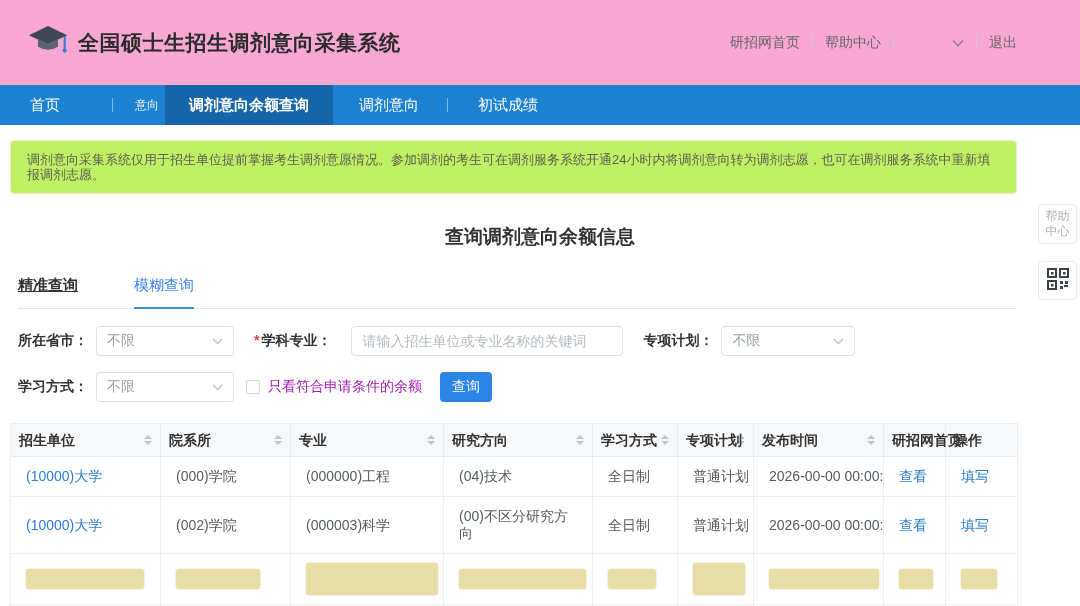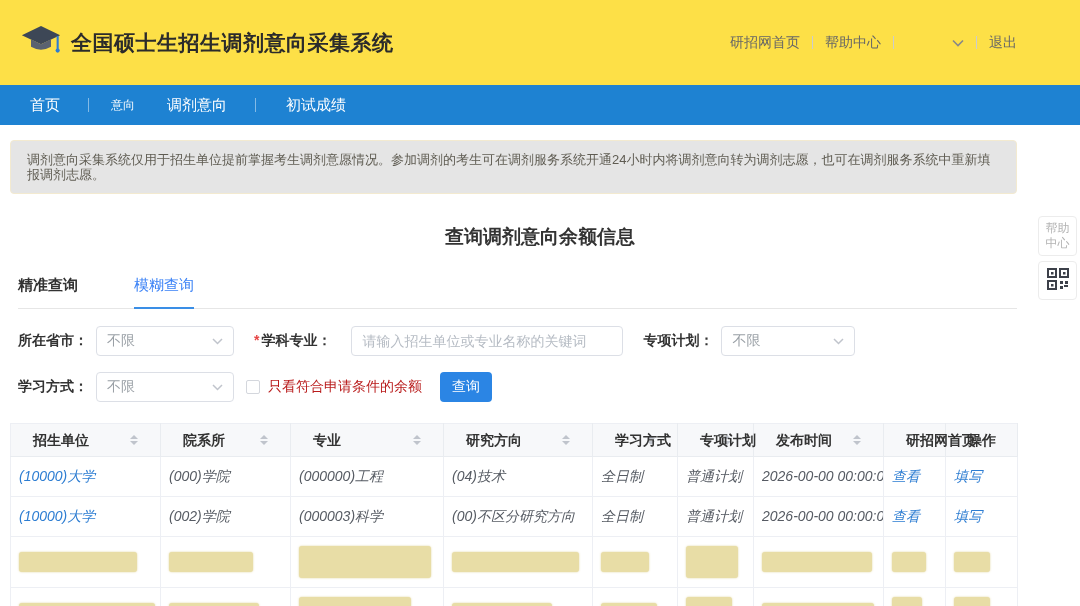--- a/index.html
+++ b/index.html
@@ -4,94 +4,94 @@
 <style>
   * { box-sizing: border-box; }
   html,body { margin:0; padding:0; }
   body {
     width:1080px; height:606px; overflow:hidden; position:relative;
     background:#fff; font-family:"Liberation Sans","DejaVu Sans",sans-serif;
     color:#333;
   }
   
   .header { height:85px; display:flex; align-items:center; justify-content:space-between;
-            padding:0 63px 0 21px; background:#fde047; }
+            padding:0 63px 0 28px; background:#f9a8d4; }
   .brand { display:flex; align-items:center; gap:10px; }
   .brand-title { font-size:21px; font-weight:bold; color:#2b2b2b; letter-spacing:0.5px; }
   .header-links { display:flex; align-items:center; font-size:14px; color:#666; }
   .hl-sep { width:1px; height:13px; background:#ccc; margin:0 12px; }
   .hl-item { cursor:pointer; }
   .user-box { display:flex; align-items:center; gap:6px; min-width:58px; justify-content:flex-end; }
   .caret-down svg { display:block; }
   
   .nav { height:40px; background:#1e82d2; display:flex; align-items:center;
          color:#fff; font-size:15px; padding-left:30px; }
   .nav-item { line-height:40px; cursor:pointer; white-space:nowrap; }
   .nav-sep { width:1px; height:14px; background:rgba(255,255,255,.45); }
-  .nav-home { margin-right:28px;text-align:right; }
+  .nav-home { margin-right:52px;text-align:right; }
   .nav-small { font-size:12px; margin:0 6px 0 22px; opacity:.95; }
   .nav-active { background:#1565a8; padding:0 24px; font-weight:bold; }
   .nav-plain { padding:0 26px; }
   .nav-sep2 { margin:0 2px; }
   .nav-last { padding:13px 28px; }
   
-  .notice { margin:15px 63px 0 10px; background:#e5e5e5; border:1px solid #f3ead0;
+  .notice { margin:15px 63px 0 10px; background:#bef264; border:1px solid #f3ead0;
             border-radius:4px; padding:11px 16px; font-size:13px; color:#5f5c52; line-height:15px; }
   
   .page-title { text-align:center; font-size:19px; font-weight:600; color:#333;
                 margin-top:30px; line-height:26px; }
   
   .tabs { margin:26px 63px 0 18px; border-bottom:1px solid #e6e6e6; display:flex; gap:56px; }
   .tab { font-size:15px; padding-bottom:12px; cursor:pointer; }
-  .tab-inactive { color:#333; font-weight:bold; }
+  .tab-inactive { color:#333; font-weight:bold;text-decoration:underline; }
   .tab-active { color:#3b82f6; border-bottom:2px solid #3a8ee6; margin-bottom:-1px; }
   
   .filters { margin:17px 63px 0 18px; font-size:14px; }
   .filter-row { display:flex; align-items:center; height:30px; }
   .filter-row + .filter-row { margin-top:16px; }
   .f-label { font-weight:600; color:#333; margin-right:8px; white-space:nowrap; }
   .req { color:#e64545; margin-right:2px; font-weight:600; }
   .select { height:30px; border:1px solid #dcdfe6; border-radius:4px; background:#fff;
             display:flex; align-items:center; justify-content:space-between;
             padding:0 10px; color:#9aa0a6; cursor:pointer; }
   .sel-province,.sel-subject,.sel-study { width:138px; }
   .sel-plan { width:134px; }
   .text-input { width:272px; height:30px; border:1px solid #dcdfe6; border-radius:4px;
                 padding:0 10px; font-size:14px; color:#333; outline:none; margin-left:12px;
                 font-family:"Liberation Sans","DejaVu Sans",sans-serif; }
   .text-input::placeholder { color:#b6bcc4; }
   .gap-l { margin-left:20px; }
   .checkbox-wrap { display:flex; align-items:center; margin-left:12px; cursor:pointer; }
   .checkbox { width:14px; height:14px; border:1px solid #d4d7dd; border-radius:2px; background:#fff; }
-  .checkbox-label { margin-left:8px; color:#b91c1c; }
+  .checkbox-label { margin-left:8px; color:#a21caf; }
   .btn-search { margin-left:18px; width:52px; height:30px; background:#2b85e4; color:#fff;
                 border:none; border-radius:4px; font-size:14px; cursor:pointer;
                 font-family:"Liberation Sans","DejaVu Sans",sans-serif; }
   
   .table-wrap { margin:21px 63px 0 10px; }
   table { border-collapse:collapse; width:1007px; table-layout:fixed; font-size:14px;
           border-left:1px solid #edeff4; border-top:1px solid #edeff4; }
   th { background:#f7f8fa; font-weight:bold; color:#333; text-align:left;
-       padding:8px 22px; border-right:1px solid #e9ecf0; border-bottom:1px solid #e9ecf0;
+       padding:8px 8px; border-right:1px solid #e9ecf0; border-bottom:1px solid #e9ecf0;
        line-height:16px; white-space:nowrap; }
-  td { padding:11px 8px; border-right:1px solid #edeff4; border-bottom:1px solid #edeff4;
-       color:#565b63; line-height:17px; overflow:hidden; white-space:nowrap;font-style:italic; }
+  td { padding:11px 15px; border-right:1px solid #edeff4; border-bottom:1px solid #edeff4;
+       color:#565b63; line-height:17px; overflow:hidden; white-space:nowrap; }
   .link { color:#2d7dd2; cursor:pointer; }
   .sort { float:right; display:inline-flex; flex-direction:column; gap:2px;
           margin-top:3px; cursor:pointer; }
   .sort .up { width:0; height:0; border-left:4px solid transparent; border-right:4px solid transparent;
               border-bottom:4px solid #c0c4cc; }
   .sort .dn { width:0; height:0; border-left:4px solid transparent; border-right:4px solid transparent;
               border-top:4px solid #c0c4cc; }
   .rd { display:inline-block; background:#e8dda6; border-radius:3px; height:20px;
         vertical-align:middle; box-shadow:0 0 2px rgba(220,205,140,.9); }
   .rd-tall { height:32px; }
   tr.redacted td { padding-top:9px; padding-bottom:9px; }
   
-  .float-help { position:absolute; top:216px; right:3px; width:39px; background:#fff;
+  .float-help { position:absolute; top:204px; right:3px; width:39px; background:#fff;
                 border:1px solid #ececec; border-radius:4px; color:#b3b3b3; font-size:12px;
                 text-align:center; padding:4px 2px; line-height:15px; cursor:pointer; }
   .float-qr { position:absolute; top:261px; right:3px; width:39px; height:39px; background:#fff;
               border:1px solid #ececec; border-radius:4px; display:flex; align-items:center;
               justify-content:center; cursor:pointer; }
 </style>
 </head>
 <body>
 
 <div class="header">
@@ -121,20 +121,21 @@
     </span>
     <span class="hl-sep"></span>
     <span class="hl-item">退出</span>
   </div>
 </div>
 
 <div class="nav">
   <span class="nav-item nav-home">首页</span>
   <span class="nav-sep"></span>
   <span class="nav-item nav-small">意向</span>
+  <span class="nav-item nav-active">调剂意向余额查询</span>
   <span class="nav-item nav-plain">调剂意向</span>
   <span class="nav-sep nav-sep2"></span>
   <span class="nav-item nav-last">初试成绩</span>
 </div>
 
 <div class="notice">调剂意向采集系统仅用于招生单位提前掌握考生调剂意愿情况。参加调剂的考生可在调剂服务系统开通24小时内将调剂意向转为调剂志愿，也可在调剂服务系统中重新填报调剂志愿。</div>
 
 <div class="page-title">查询调剂意向余额信息</div>
 
 <div class="tabs">

